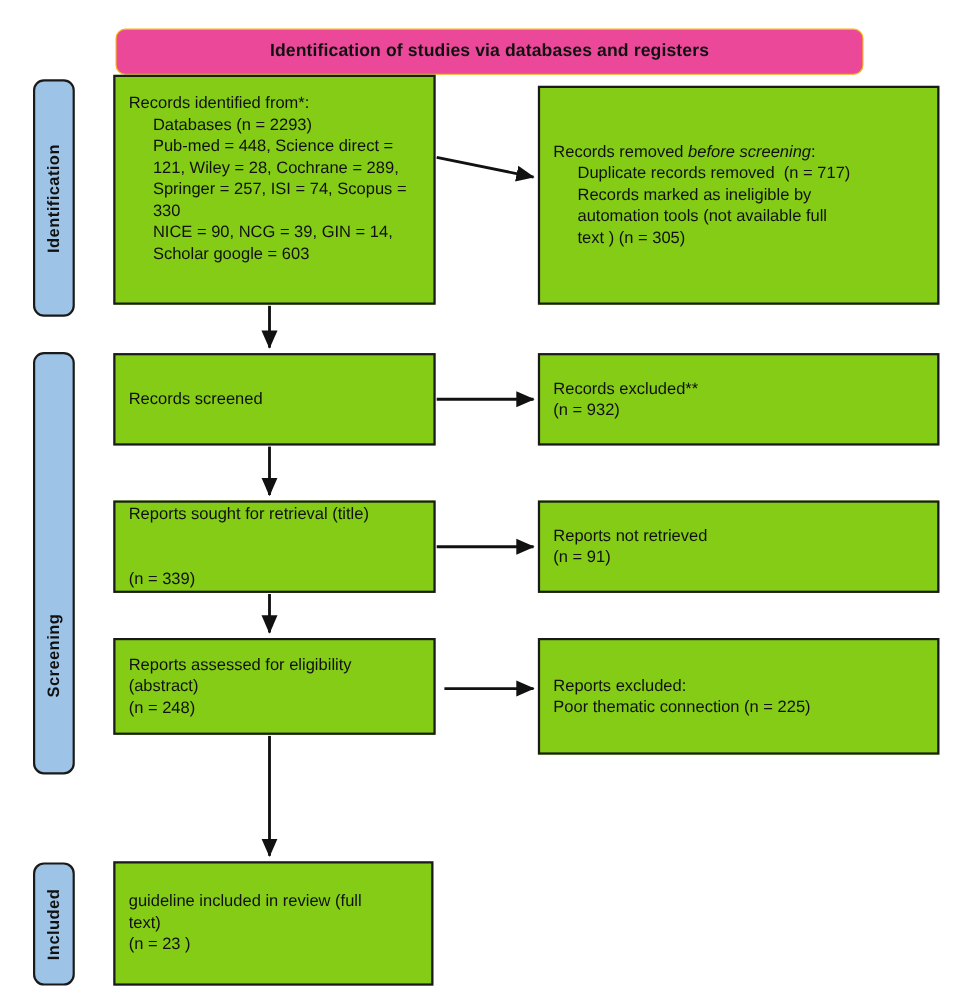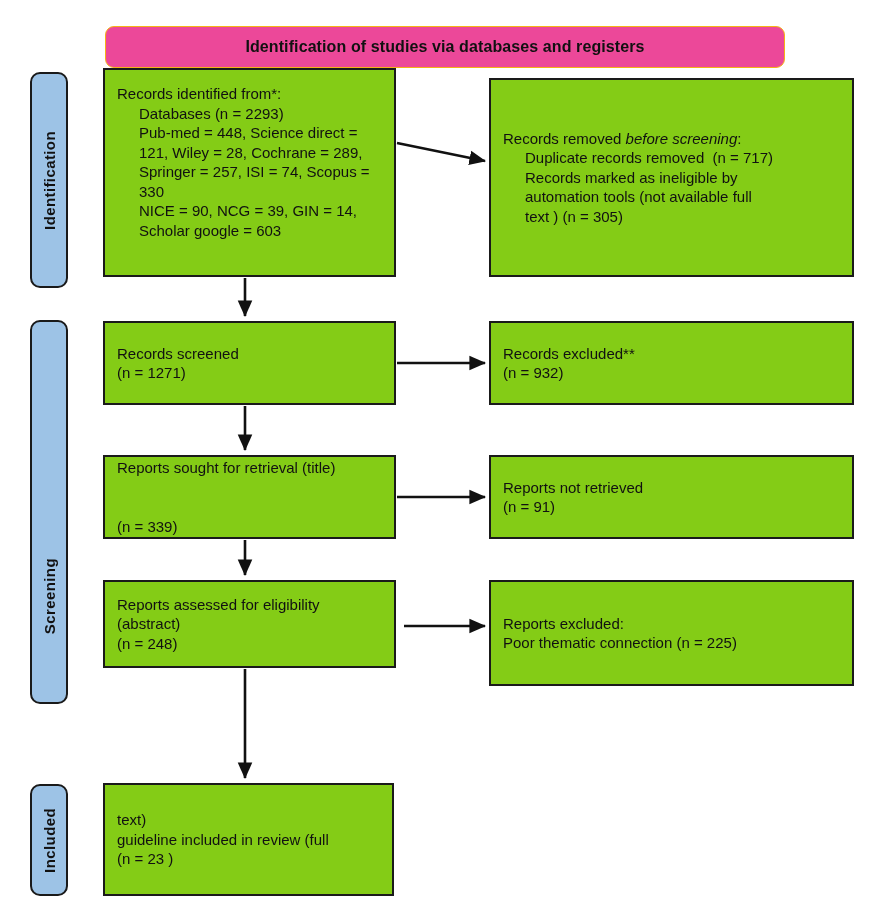--- a/index.html
+++ b/index.html
@@ -136,21 +136,20 @@
   <div class="box" style="left:489px; top:78px; width:365px; height:199px;">
     <div class="line"><span>Records removed </span><em>before screening</em><span>:</span></div>
     <div class="line indent">Duplicate records removed  (n = 717)</div>
     <div class="line indent">Records marked as ineligible by</div>
     <div class="line indent">automation tools (not available full</div>
     <div class="line indent">text ) (n = 305)</div>
   </div>
 
   <div class="box" style="left:103px; top:321px; width:293px; height:84px;">
     <div class="line">Records screened</div>
-    <div class="line">(n = 1271)</div>
   </div>
 
   <div class="box" style="left:489px; top:321px; width:365px; height:84px;">
     <div class="line">Records excluded**</div>
     <div class="line">(n = 932)</div>
   </div>
 
   <div class="box" style="left:103px; top:455px; width:293px; height:84px;gap:40px;">
     <div class="line">Reports sought for retrieval (title)</div>
     <div class="line">(n = 339)</div>
@@ -166,22 +165,22 @@
     <div class="line">(abstract)</div>
     <div class="line">(n = 248)</div>
   </div>
 
   <div class="box" style="left:489px; top:580px; width:365px; height:106px;">
     <div class="line">Reports excluded:</div>
     <div class="line">Poor thematic connection (n = 225)</div>
   </div>
 
   <div class="box" style="left:103px; top:783px; width:291px; height:113px;">
+    <div class="line">guideline included in review (full</div>
     <div class="line">text)</div>
-    <div class="line">guideline included in review (full</div>
     <div class="line">(n = 23 )</div>
   </div>
 
   <svg id="connectors" viewBox="0 0 886 906" xmlns="http://www.w3.org/2000/svg">
     <defs>
       <marker id="arrowhead" markerWidth="7" markerHeight="7" refX="6" refY="3.2" orient="auto" markerUnits="strokeWidth">
         <path d="M0,0.4 L6.4,3.2 L0,6 z" fill="#111111"></path>
       </marker>
     </defs>
 

